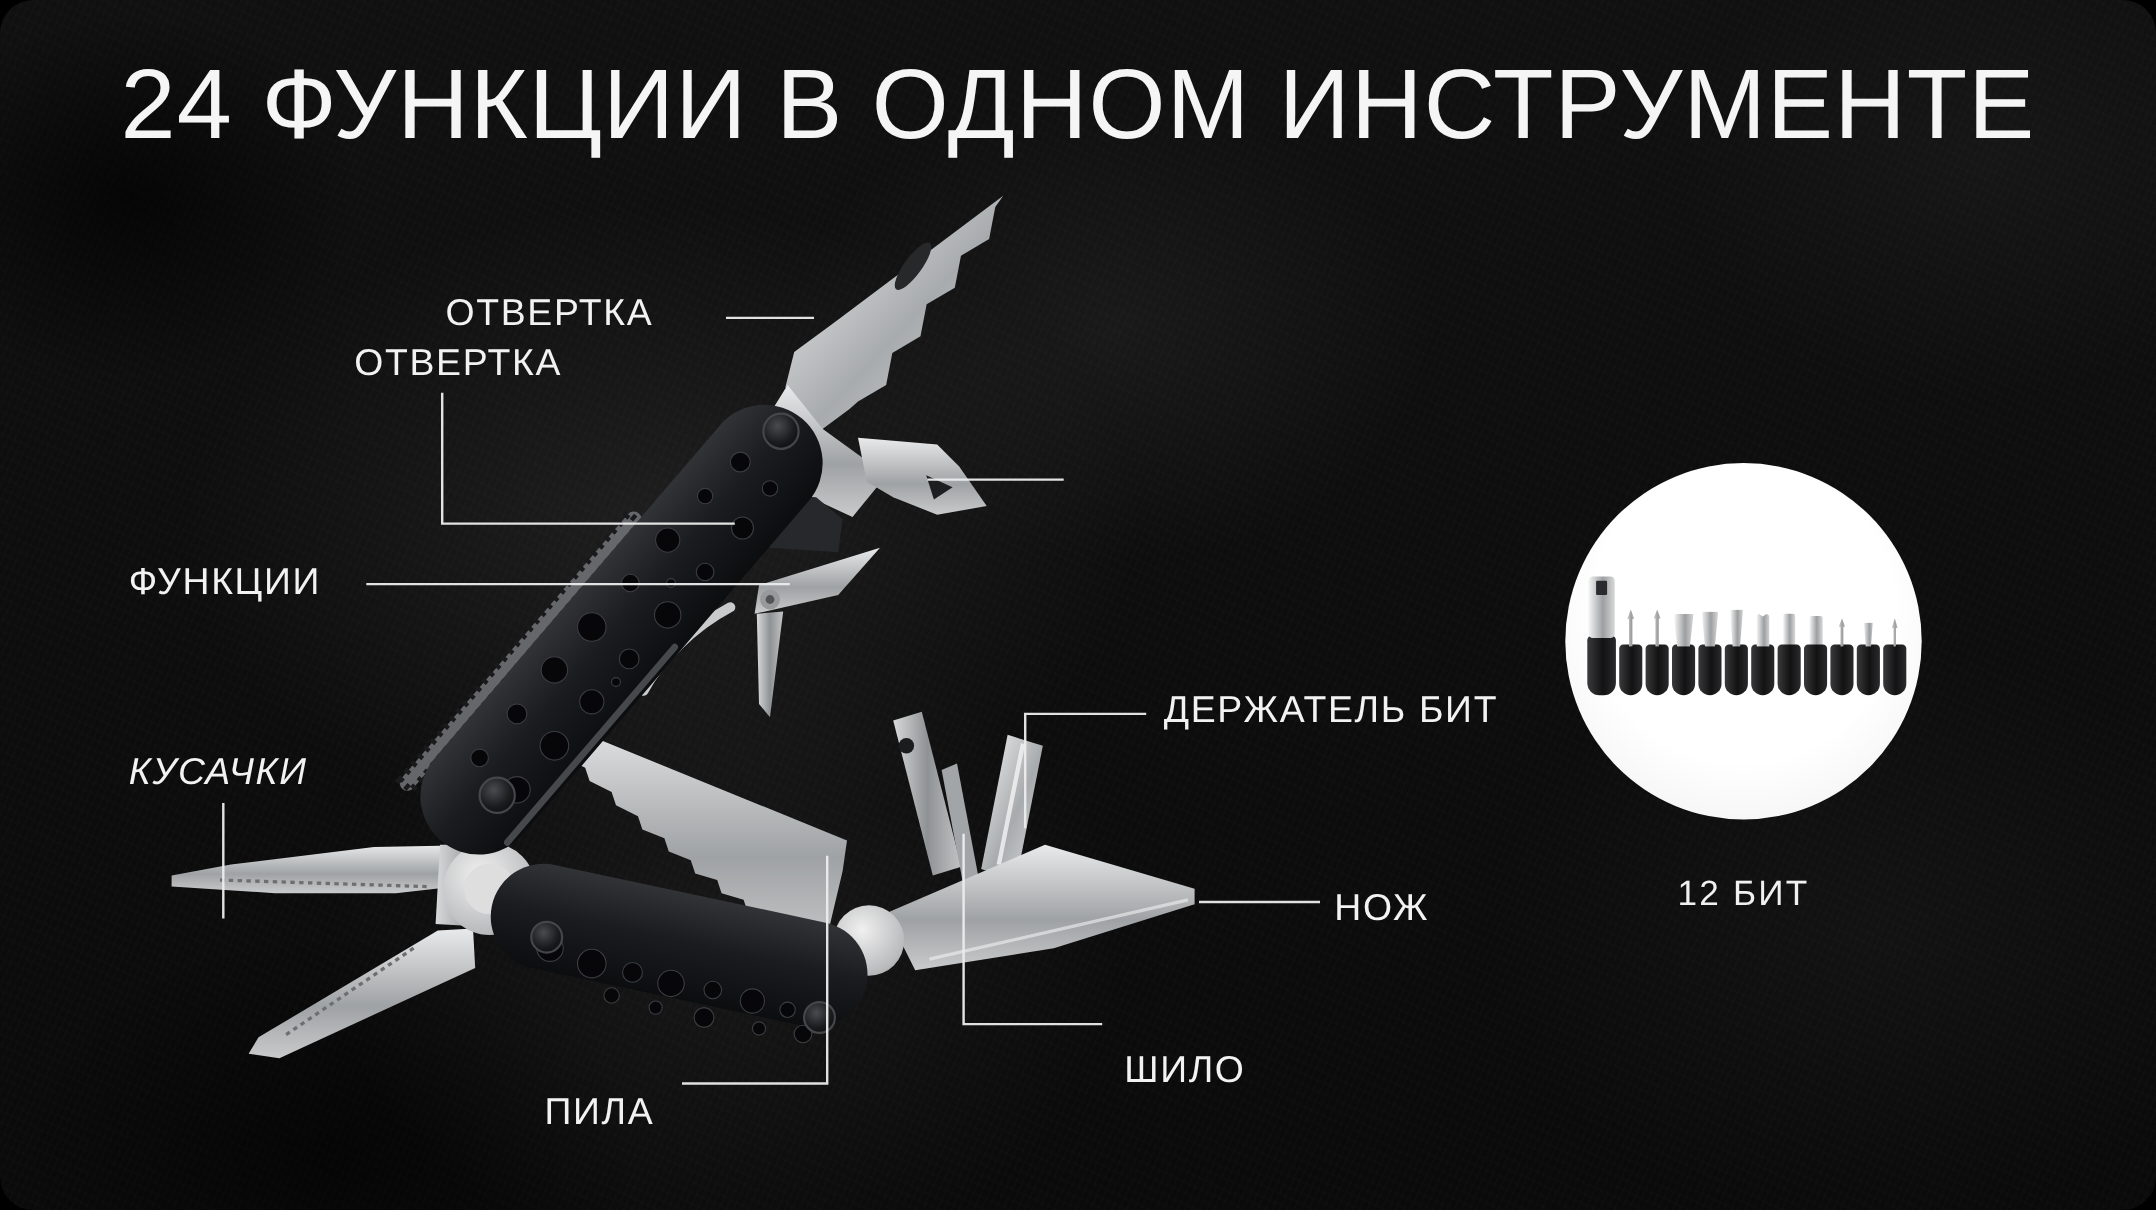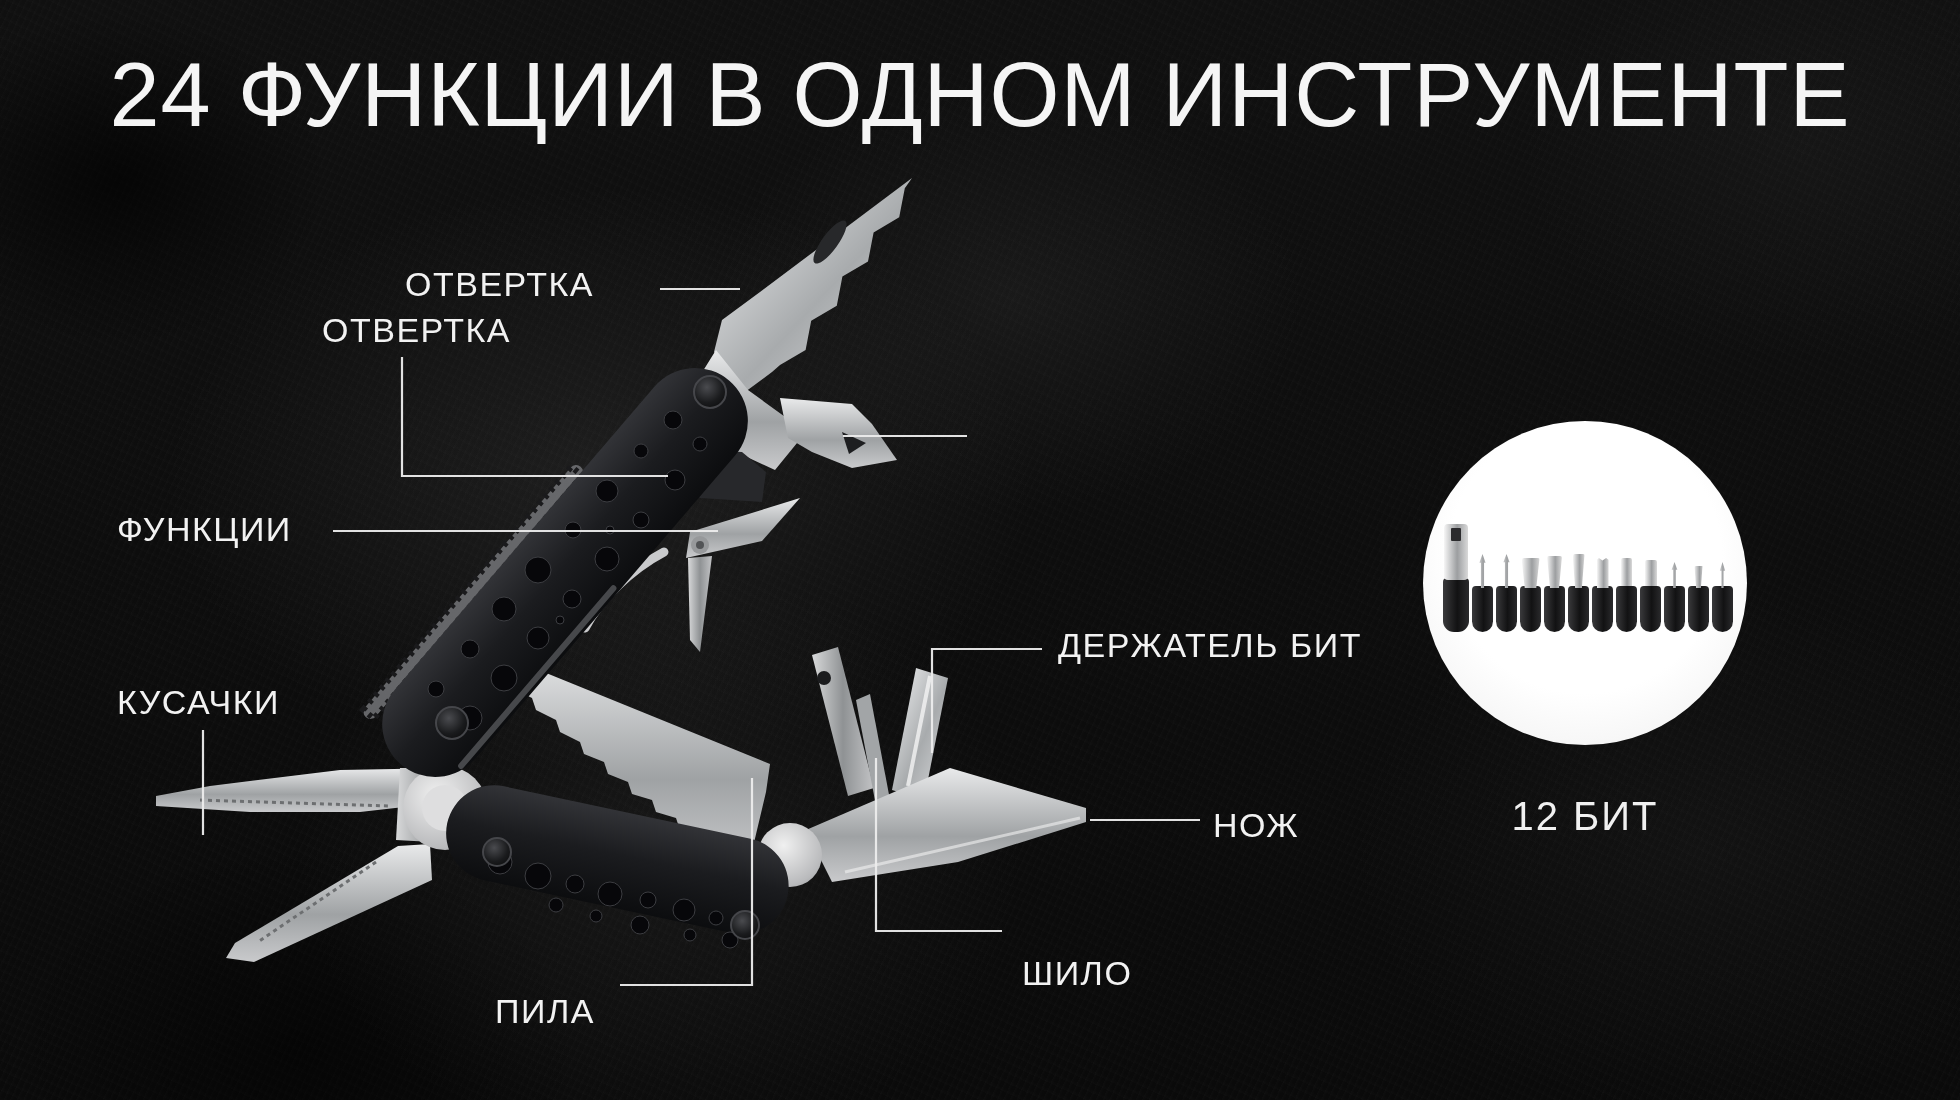--- a/index.html
+++ b/index.html
@@ -10,20 +10,21 @@
       radial-gradient(520px 420px at 660px 860px, rgba(130,130,130,0.10), rgba(0,0,0,0) 70%),
       radial-gradient(420px 300px at 1010px 300px, rgba(120,120,120,0.10), rgba(0,0,0,0) 70%),
       radial-gradient(500px 380px at 1700px 850px, rgba(110,110,110,0.07), rgba(0,0,0,0) 70%),
       radial-gradient(400px 300px at 1800px 150px, rgba(100,100,100,0.08), rgba(0,0,0,0) 70%),
       radial-gradient(300px 240px at 120px 180px, rgba(0,0,0,0.65), rgba(0,0,0,0) 70%),
       radial-gradient(420px 300px at 300px 1050px, rgba(0,0,0,0.5), rgba(0,0,0,0) 70%),
       repeating-linear-gradient(115deg, rgba(255,255,255,0.015) 0px, rgba(0,0,0,0) 3px, rgba(0,0,0,0.02) 6px),
       repeating-linear-gradient(25deg, rgba(255,255,255,0.012) 0px, rgba(0,0,0,0) 4px, rgba(0,0,0,0.02) 9px),
       linear-gradient(#101010,#0a0a0a);
     font-family:"Liberation Sans","DejaVu Sans",sans-serif;
+    border-radius:30px;
   }
   .title{
     position:absolute;left:0;top:50px;width:100%;text-align:center;
     font-size:90px;line-height:1;font-weight:400;letter-spacing:1px;
     color:#f5f5f5;white-space:nowrap;
   }
   .callout{
     position:absolute;font-size:34px;line-height:1.08;letter-spacing:1.5px;
     color:#f2f2f2;white-space:nowrap;font-weight:400;
   }
@@ -52,21 +53,21 @@
   .bit-slotted .tip{width:15px;height:32px;clip-path:polygon(0 0,100% 0,80% 100%,20% 100%);}
   .bit-slotted-narrow .tip{width:12px;height:34px;clip-path:polygon(0 0,100% 0,78% 100%,22% 100%);}
   .bit-torx .tip{width:12px;height:30px;clip-path:polygon(0 6%,20% 0,50% 8%,80% 0,100% 6%,100% 100%,0 100%);}
   .bit-square-bit .tip{width:11px;height:30px;}
   .bit-hex-bit .tip{width:12px;height:28px;}
   .bit-phillips-small .tip{width:11px;height:26px;clip-path:polygon(50% 0,76% 30%,62% 30%,62% 100%,38% 100%,38% 30%,24% 30%);}
   .bit-slotted-micro .tip{width:10px;height:22px;clip-path:polygon(10% 0,90% 0,74% 100%,26% 100%);}
   .bit-phillips-micro .tip{width:9px;height:26px;clip-path:polygon(50% 0,80% 34%,62% 34%,62% 100%,38% 100%,38% 34%,20% 34%);}
   .bits-label{
     position:absolute;left:1495px;top:794px;width:180px;text-align:center;
-    font-size:40px;letter-spacing:2px;color:#f0f0f0;white-space:nowrap;
+    font-size:32px;letter-spacing:2px;color:#f0f0f0;white-space:nowrap;
   }
 </style>
 </head>
 <body>
 
 <div id="canvas">
 
   <svg id="tool" width="1960" height="1100" viewBox="0 0 1960 1100">
     <defs>
       <linearGradient id="steelA" x1="0" y1="0" x2="1" y2="1">
@@ -216,21 +217,21 @@
     <path d="M1200,820 L1090,820"></path>
     <path d="M876,758 L876,931 L1002,931"></path>
     <path d="M620,985 L752,985 L752,778"></path>
   </svg>
 
   <div class="title">24 ФУНКЦИИ В ОДНОМ ИНСТРУМЕНТЕ</div>
 
   <div class="callout" style="left:405px;top:266px;">ОТВЕРТКА</div>
   <div class="callout" style="left:322px;top:312px;">ОТВЕРТКА</div>
   <div class="callout" style="left:117px;top:511px;">ФУНКЦИИ</div>
-  <div class="callout" style="left:117px;top:684px;">КУСАЧКИ</div>
+  <div class="callout" style="left:117px;top:684px;font-style:italic;">КУСАЧКИ</div>
   <div class="callout" style="left:1058px;top:627px;">ДЕРЖАТЕЛЬ БИТ</div>
   <div class="callout" style="left:1213px;top:807px;">НОЖ</div>
   <div class="callout" style="left:1022px;top:955px;">ШИЛО</div>
   <div class="callout" style="left:495px;top:961px;margin-top:32px;">ПИЛА</div>
 
   <div class="bit-circle">
     <div id="bits" class="bits-row" style="left:20px;top:97px;">
         <div class="bit bit-bit-holder">
           <span class="tip"></span>
           <span class="base"></span>

